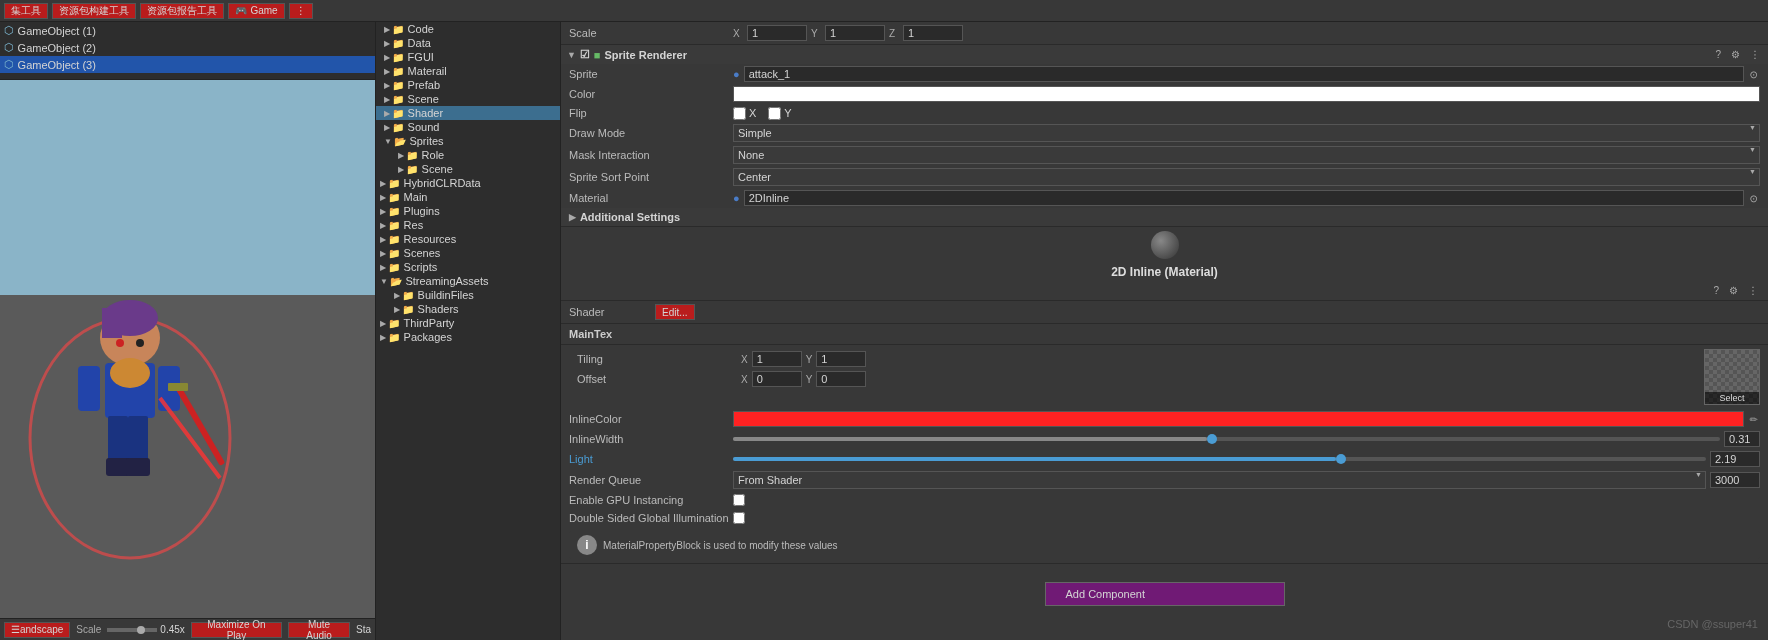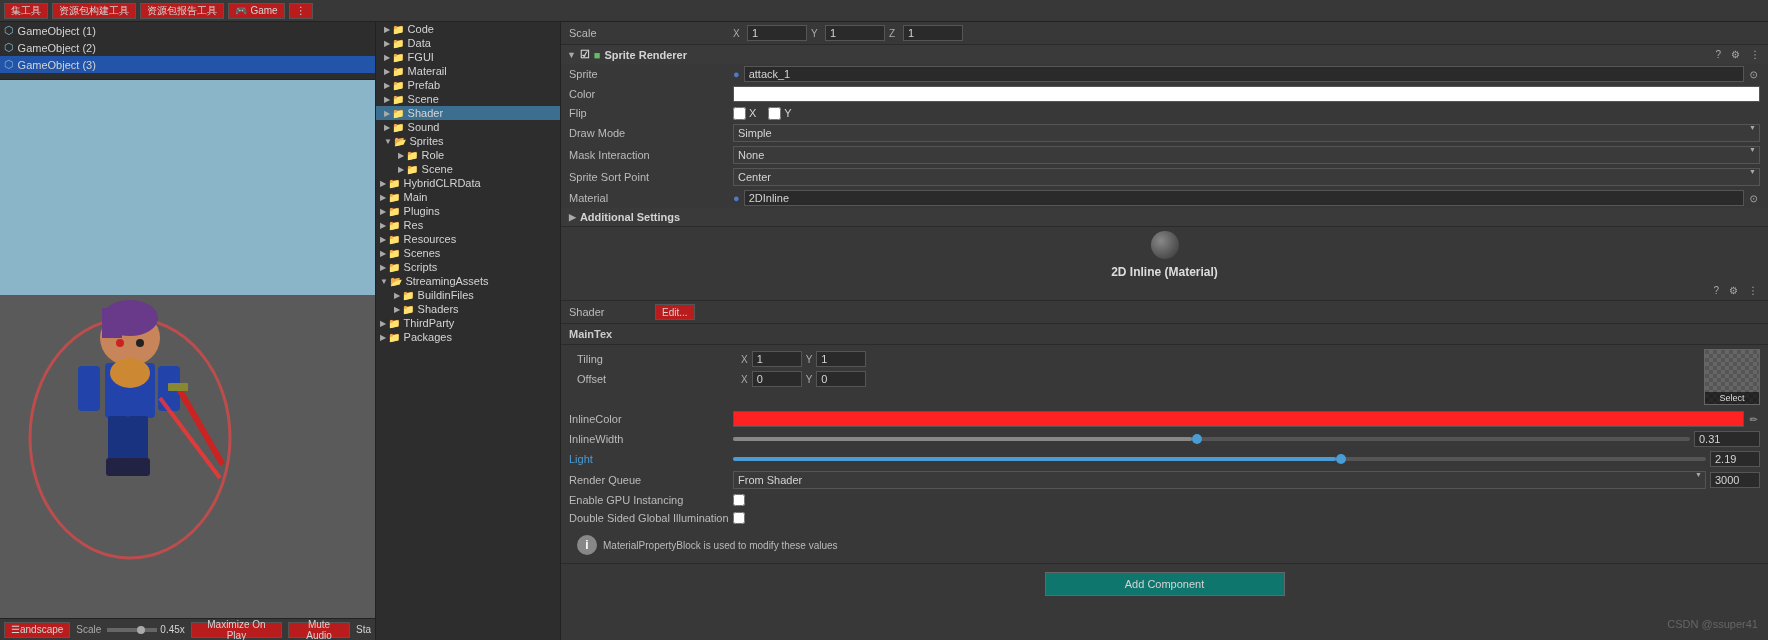--- a/index.html
+++ b/index.html
@@ -364,30 +364,30 @@
 
     .inline-width-thumb {
       left: 48%;
     }
 
     .light-thumb {
       left: 62%;
     }
 
     .add-component-btn {
-      background: #0f766e;
+      background: #701a75;
       border: 1px solid #666;
       color: #d4d4d4;
       padding: 5px 20px;
       font-size: 11px;
       cursor: pointer;
       display: block;
-      margin: 0 auto;
+      margin: 10px auto;
       width: 240px;
-      text-align: center;
+      text-align: left;
     }
 
     .warning-box {
       display: flex;
       align-items: center;
       padding: 4px 8px;
       gap: 6px;
       background: #383838;
       margin: 4px 8px;
       border-radius: 2px;
@@ -841,21 +841,21 @@
         </div>
       </div>
 
       <div class="inspector-row">
         <span class="row-label">InlineWidth</span>
         <div class="row-value">
           <div class="slider-container">
             <div class="slider-fill" style="width:48%;"></div>
             <div class="slider-thumb inline-width-thumb"></div>
           </div>
-          <input class="small-input" type="text" style="width: 66px;" value="0.31">
+          <input class="small-input" type="text" style="width: 36px;" value="0.31">
         </div>
       </div>
 
       <div class="inspector-row">
         <span class="row-label" style="color:#4a9cd4;">Light</span>
         <div class="row-value">
           <div class="slider-container">
             <div class="slider-fill" style="width:62%;background:#4a9cd4;"></div>
             <div class="slider-thumb light-thumb" style="background:#4a9cd4;"></div>
           </div>

